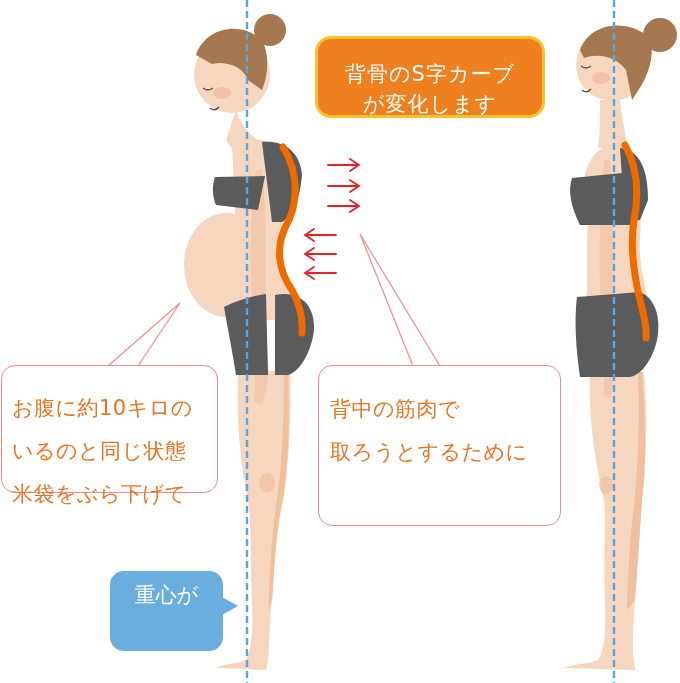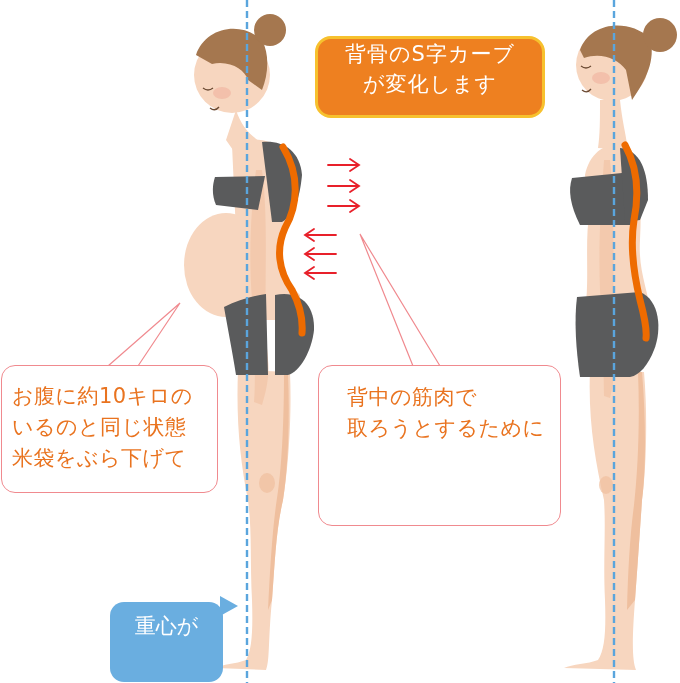--- a/index.html
+++ b/index.html
@@ -3,34 +3,34 @@
 <meta charset="utf-8">
 <style>
   html, body { margin:0; padding:0; background:#ffffff; }
   body { width:680px; height:683px; position:relative; overflow:hidden;
          font-family:"DejaVu Sans", "Liberation Sans", sans-serif; }
   .layer { position:absolute; left:0; top:0; width:680px; height:683px; }
   .title-box {
     position:absolute; left:315px; top:36px; width:230px; height:82px;
     box-sizing:border-box; background:#ee8020; border:3px solid #f7c12e;
     border-radius:16px; color:#fff; text-align:center;
-    font-size:21px; line-height:30px; padding-top:0; letter-spacing:1px;
+    font-size:21px; line-height:30px; padding-top:20px; letter-spacing:1px;
   }
   .callout {
     position:absolute; box-sizing:border-box; background:#fff;
     border:1.2px solid #f08a8f; border-radius:14px; color:#e9731f;
     font-size:21px; line-height:31px; letter-spacing:0.5px;
   }
   .callout-left { left:1px; top:365px; width:217px; height:128px; padding:15px 0 0 10px; }
-  .callout-right { left:318px; top:365px; width:243px; height:161px; padding:16px 0 0 28px; }
-  .callout .line { display:block; white-space:nowrap; }
+  .callout-right { left:318px; top:365px; width:243px; height:161px; padding:16px 0 0 11px; }
+  .callout .line { display:block; white-space:nowrap;margin-top:12px; }
   .cog-box {
     position:absolute; left:110px; top:571px; width:113px; height:80px;
     box-sizing:border-box; background:#6aaee0; border-radius:14px;
-    color:#fff; text-align:center; font-size:21px; line-height:29px; padding-top:10px;margin-top:31px;
+    color:#fff; text-align:center; font-size:21px; line-height:29px; padding-top:10px;
   }
 </style>
 </head>
 <body>
 
 <svg class="layer" viewBox="0 0 680 683" xmlns="http://www.w3.org/2000/svg">
 
   <g>
 
     <path d="M238,370 C236,420 240,460 248,500 C252,530 250,560 252,600 C253,630 252,650 246,660 C236,664 222,664 216,668 L266,670 C270,660 268,640 272,600 C275,560 276,530 283,500 C288,470 292,420 290,372 Z" fill="#f7d6bf"></path>

